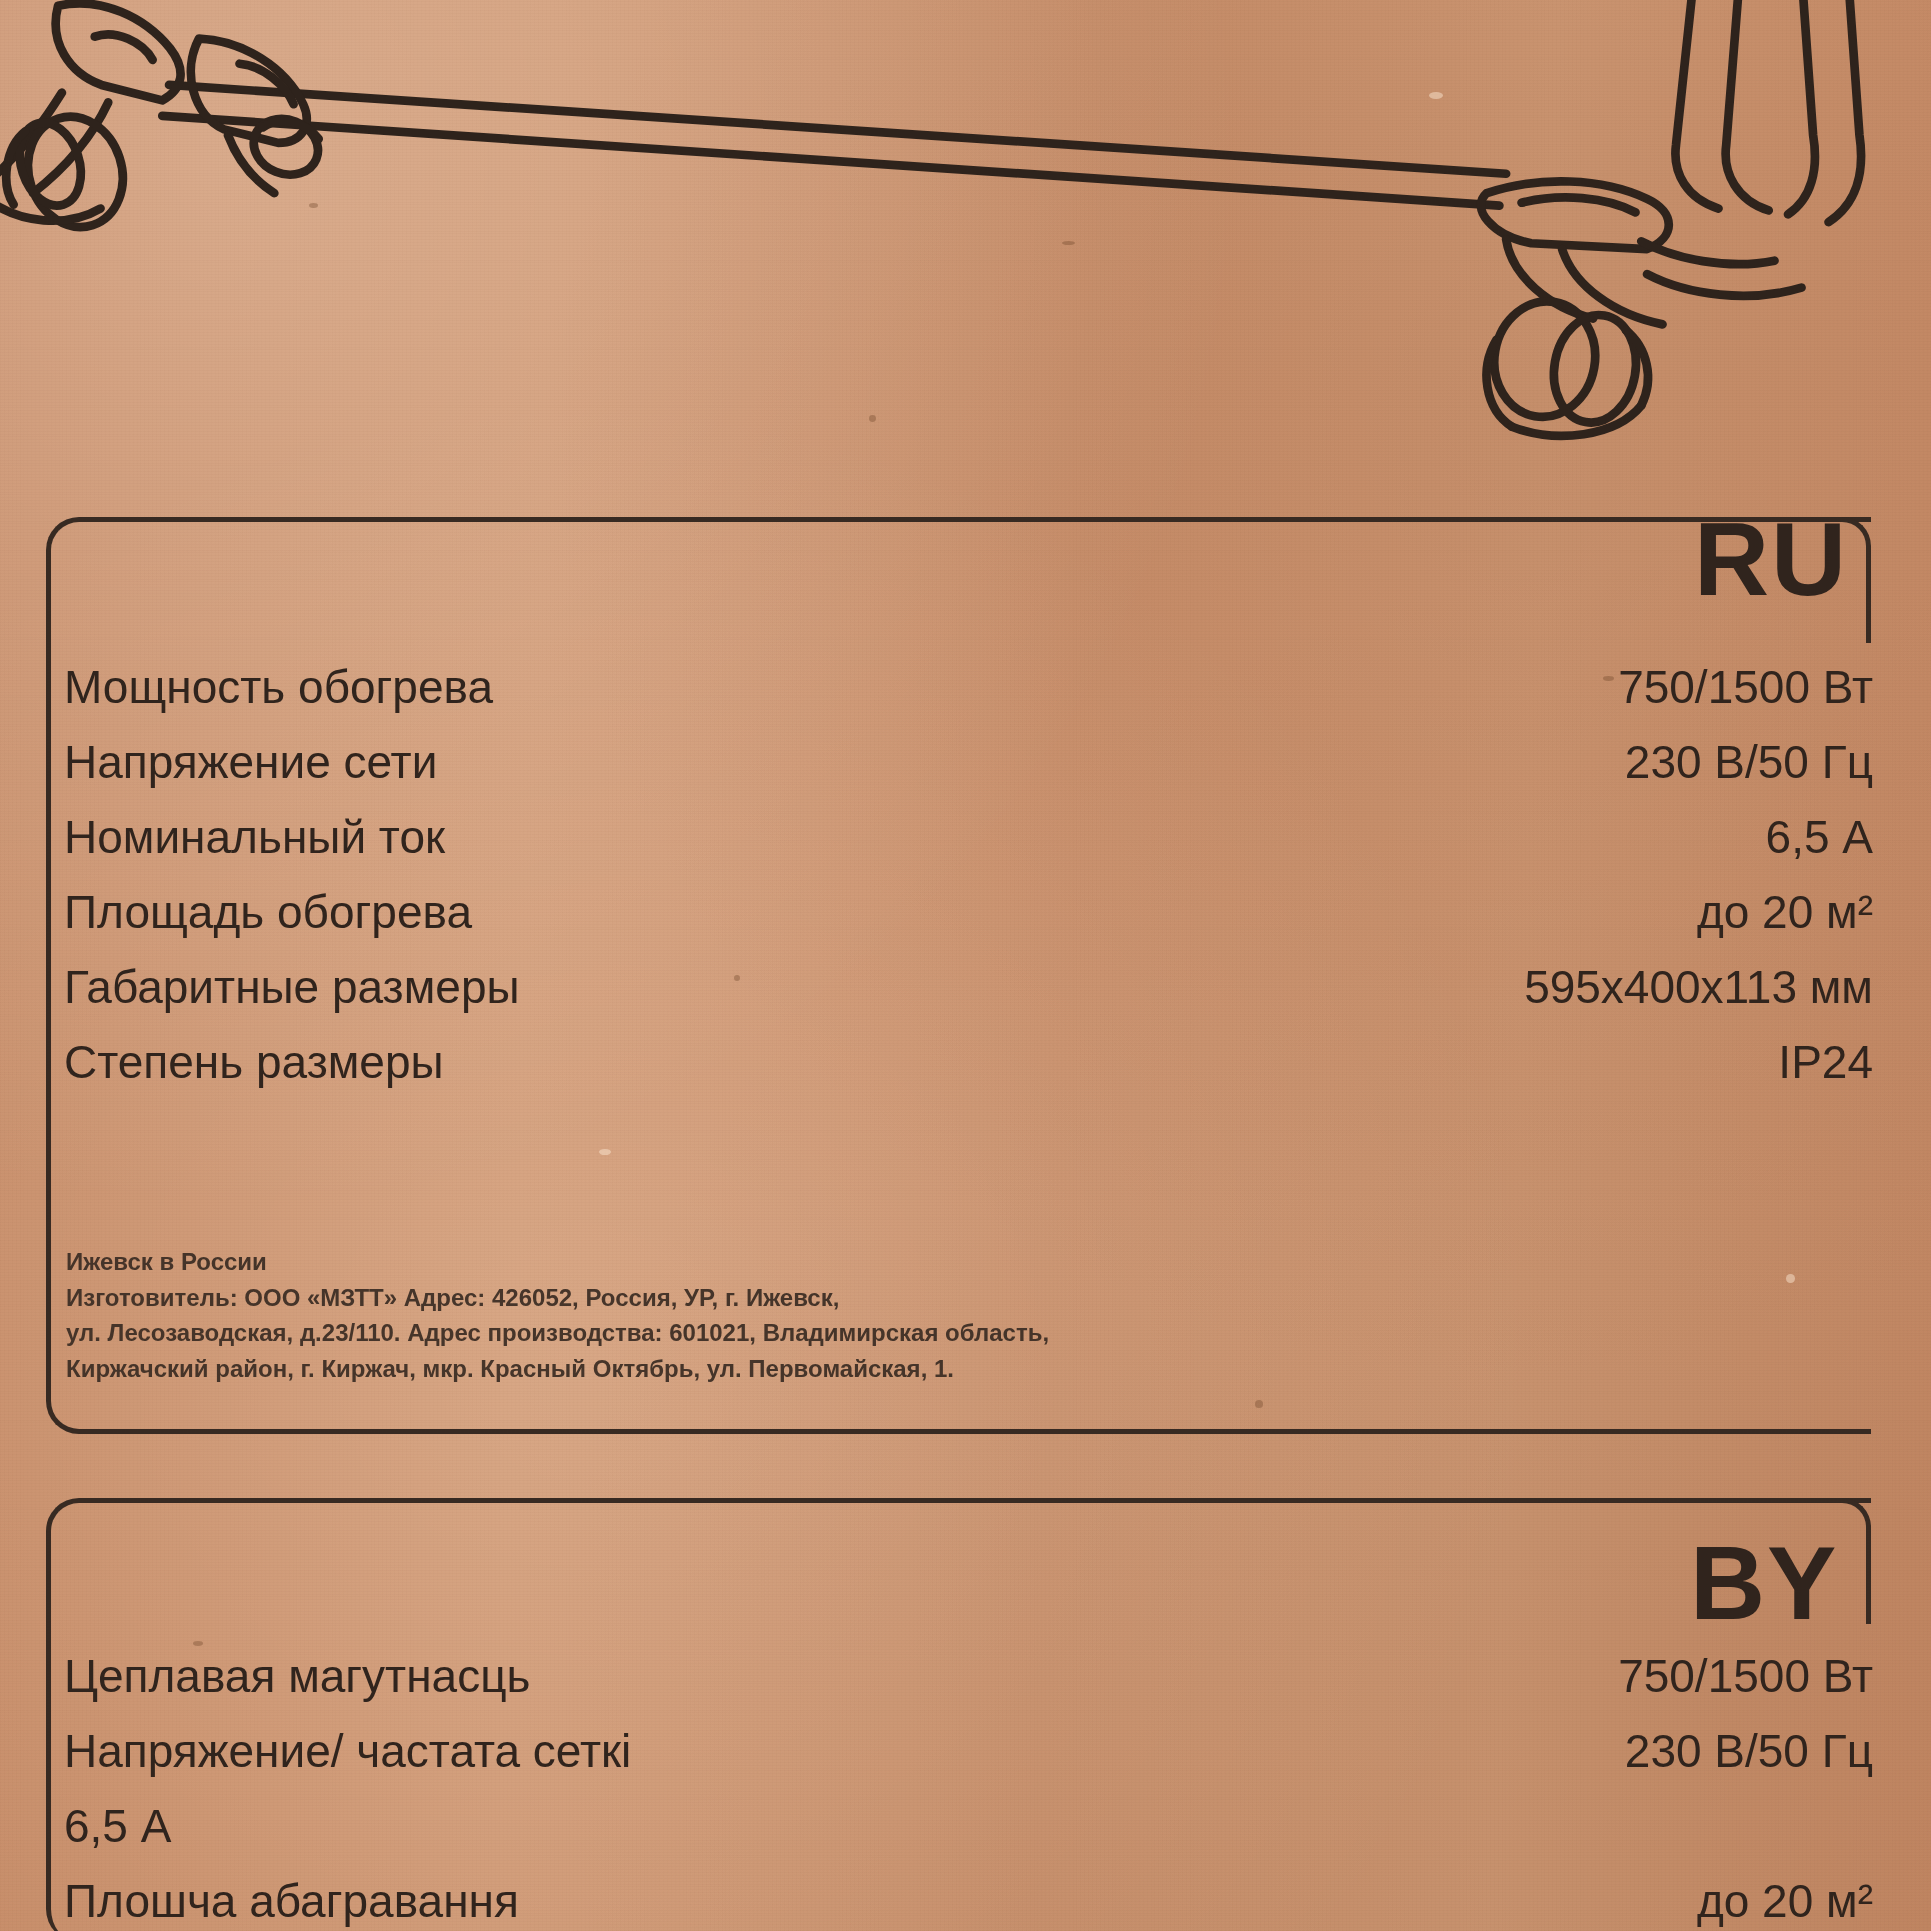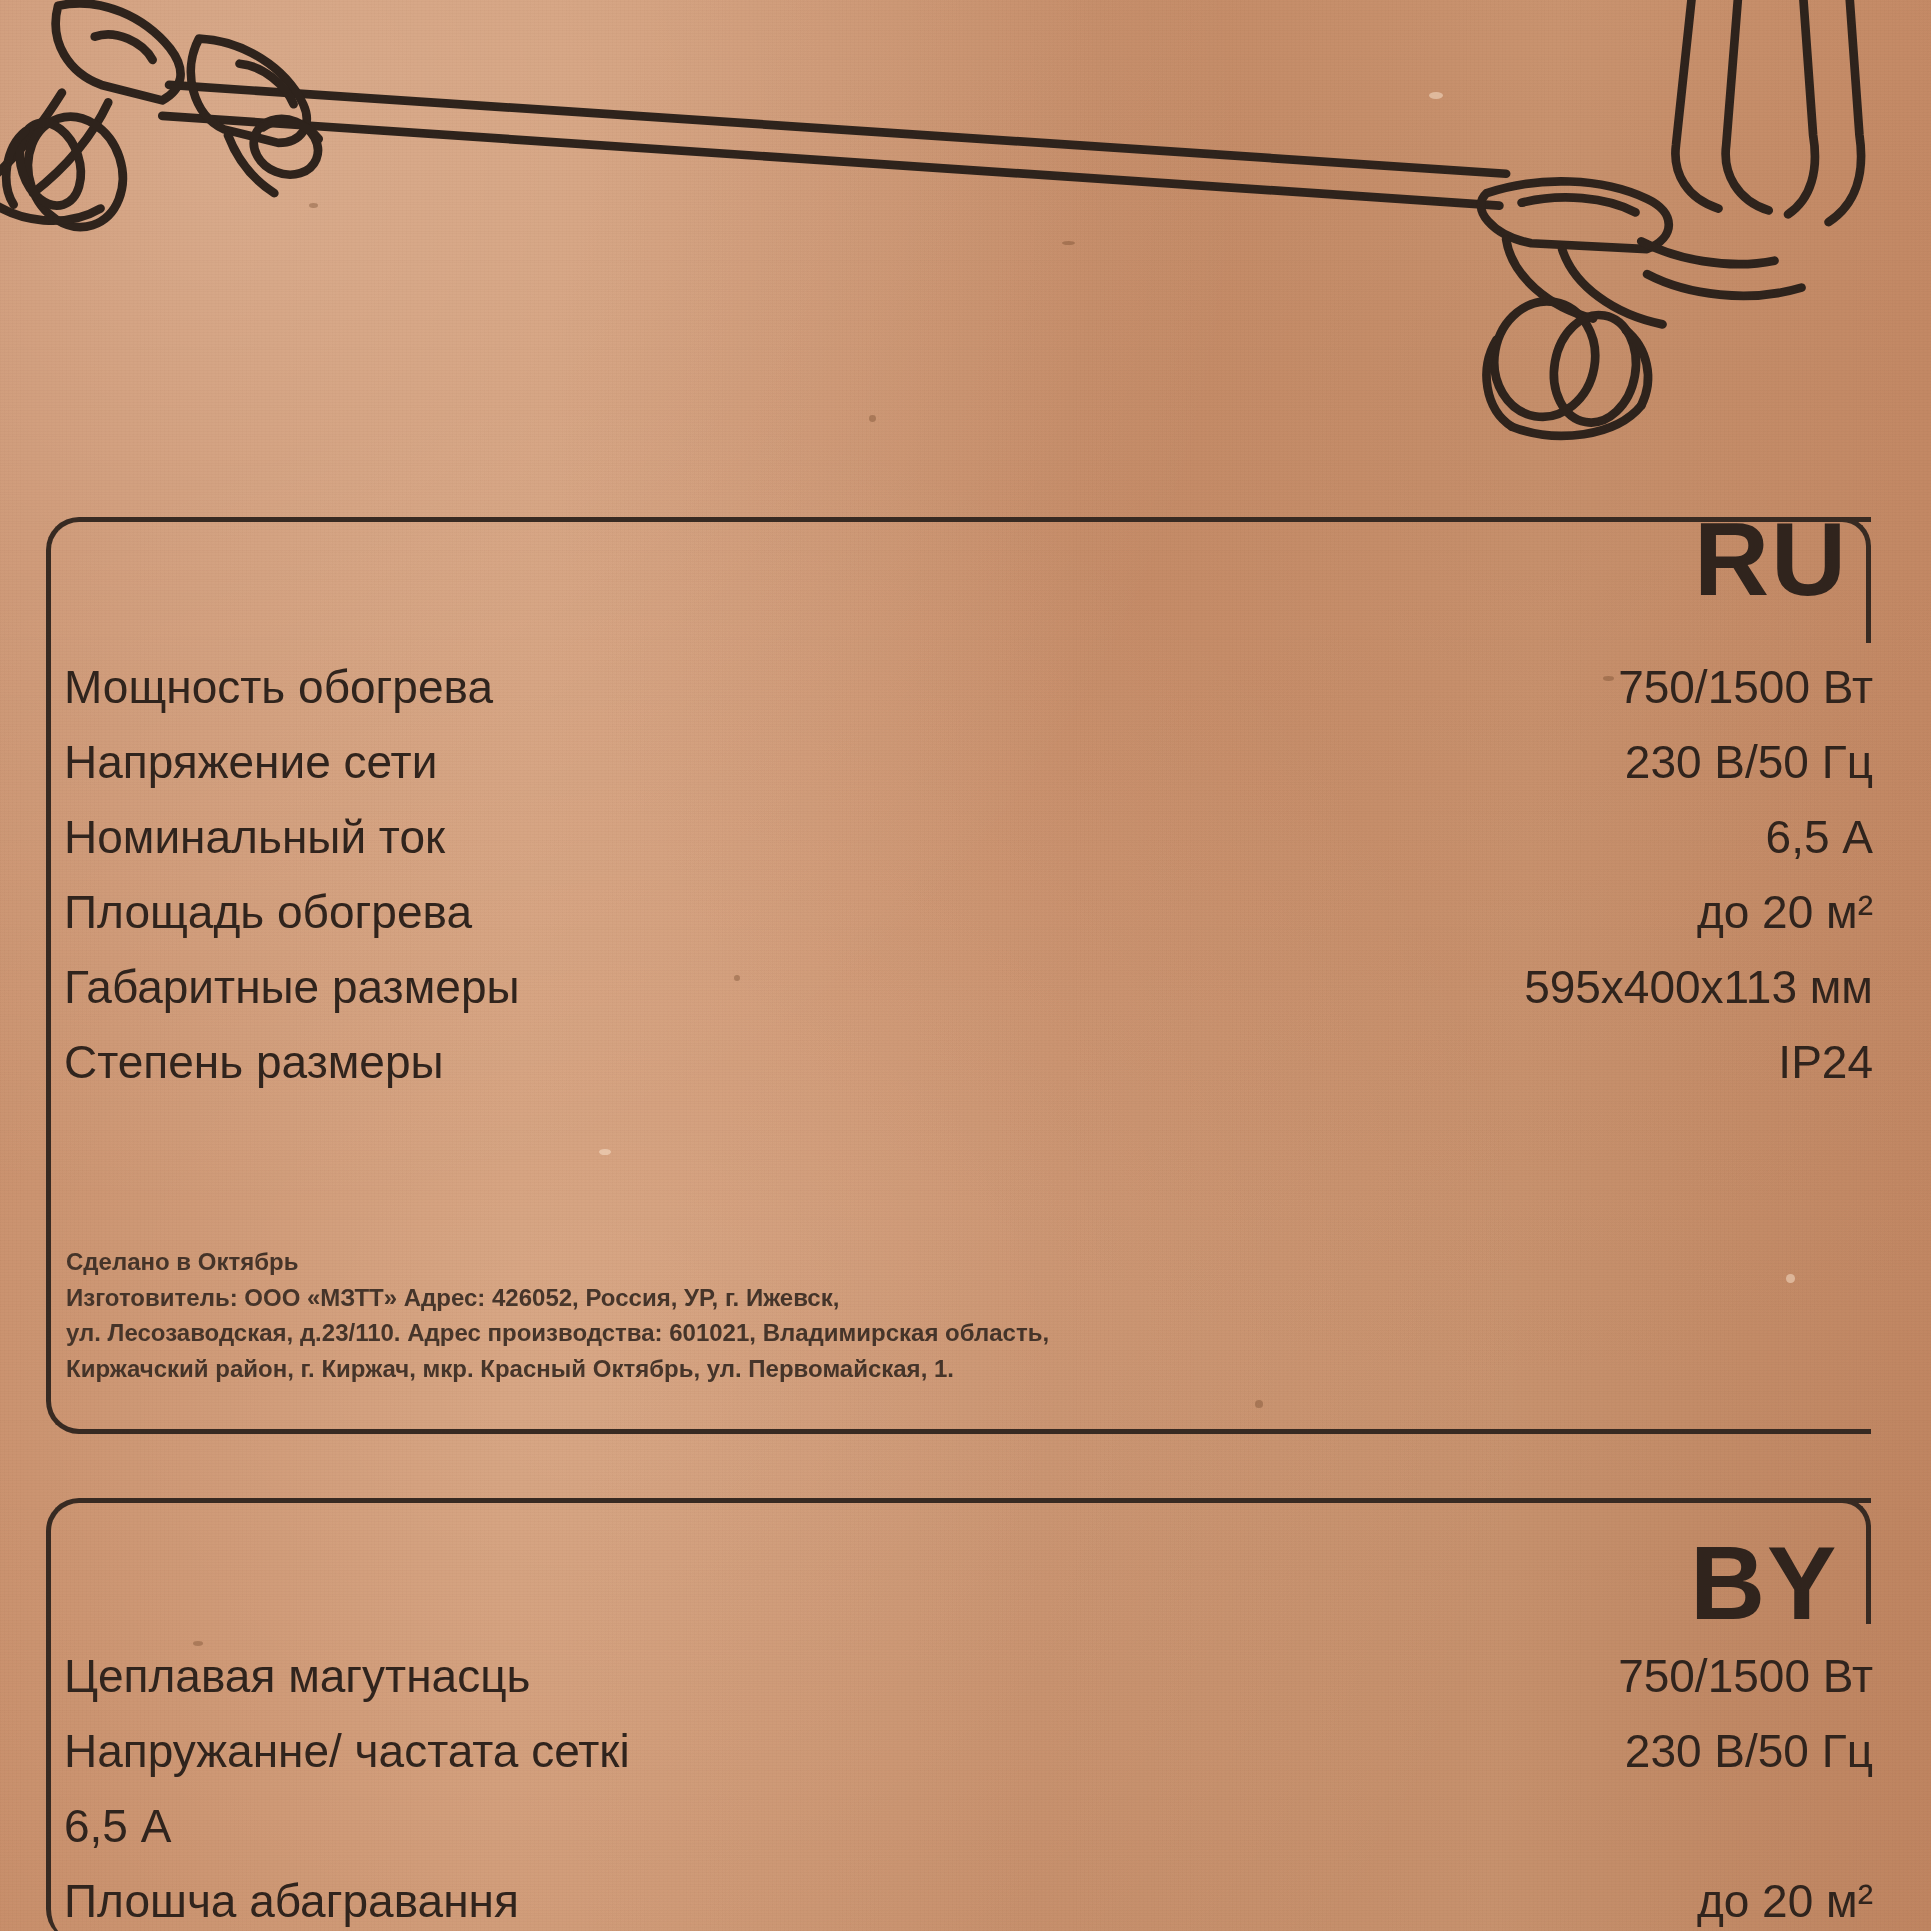--- a/index.html
+++ b/index.html
@@ -217,37 +217,37 @@
     <span class="label">Габаритные размеры</span>
     <span class="value">595х400х113 мм</span>
   </div>
   <div class="spec-row">
     <span class="label">Степень размеры</span>
     <span class="value">IP24</span>
   </div>
 </div>
 
 <div class="maker-block" style="top:1244px;">
-  <div>Сделано в Октябрь</div>
+  <div>Ижевск в России</div>
   <div>Изготовитель: ООО «МЗТТ» Адрес: 426052, Россия, УР, г. Ижевск,</div>
   <div>ул. Лесозаводская, д.23/110. Адрес производства:  601021, Владимирская область,</div>
   <div>Киржачский район, г. Киржач, мкр. Красный Октябрь, ул. Первомайская, 1.</div>
 </div>
 
 <div class="panel" id="panel-by"></div>
 <div class="notch" style="left:1653px; top:1498px; width:218px; height:126px;"></div>
 <div class="lang-code" id="lang-by">BY</div>
 
 <div class="spec-list" style="top:1653px;">
   <div class="spec-row">
     <span class="label">Цеплавая магутнасць</span>
     <span class="value">750/1500 Вт</span>
   </div>
   <div class="spec-row">
-    <span class="label">Напружанне/ частата сеткі</span>
+    <span class="label">Напряжение/ частата сеткі</span>
     <span class="value">230 В/50 Гц</span>
   </div>
   <div class="spec-row">
     <span class="value">6,5 А</span>
   </div>
   <div class="spec-row">
     <span class="label">Плошча абагравання</span>
     <span class="value">до 20 м²</span>
   </div>
 </div>

